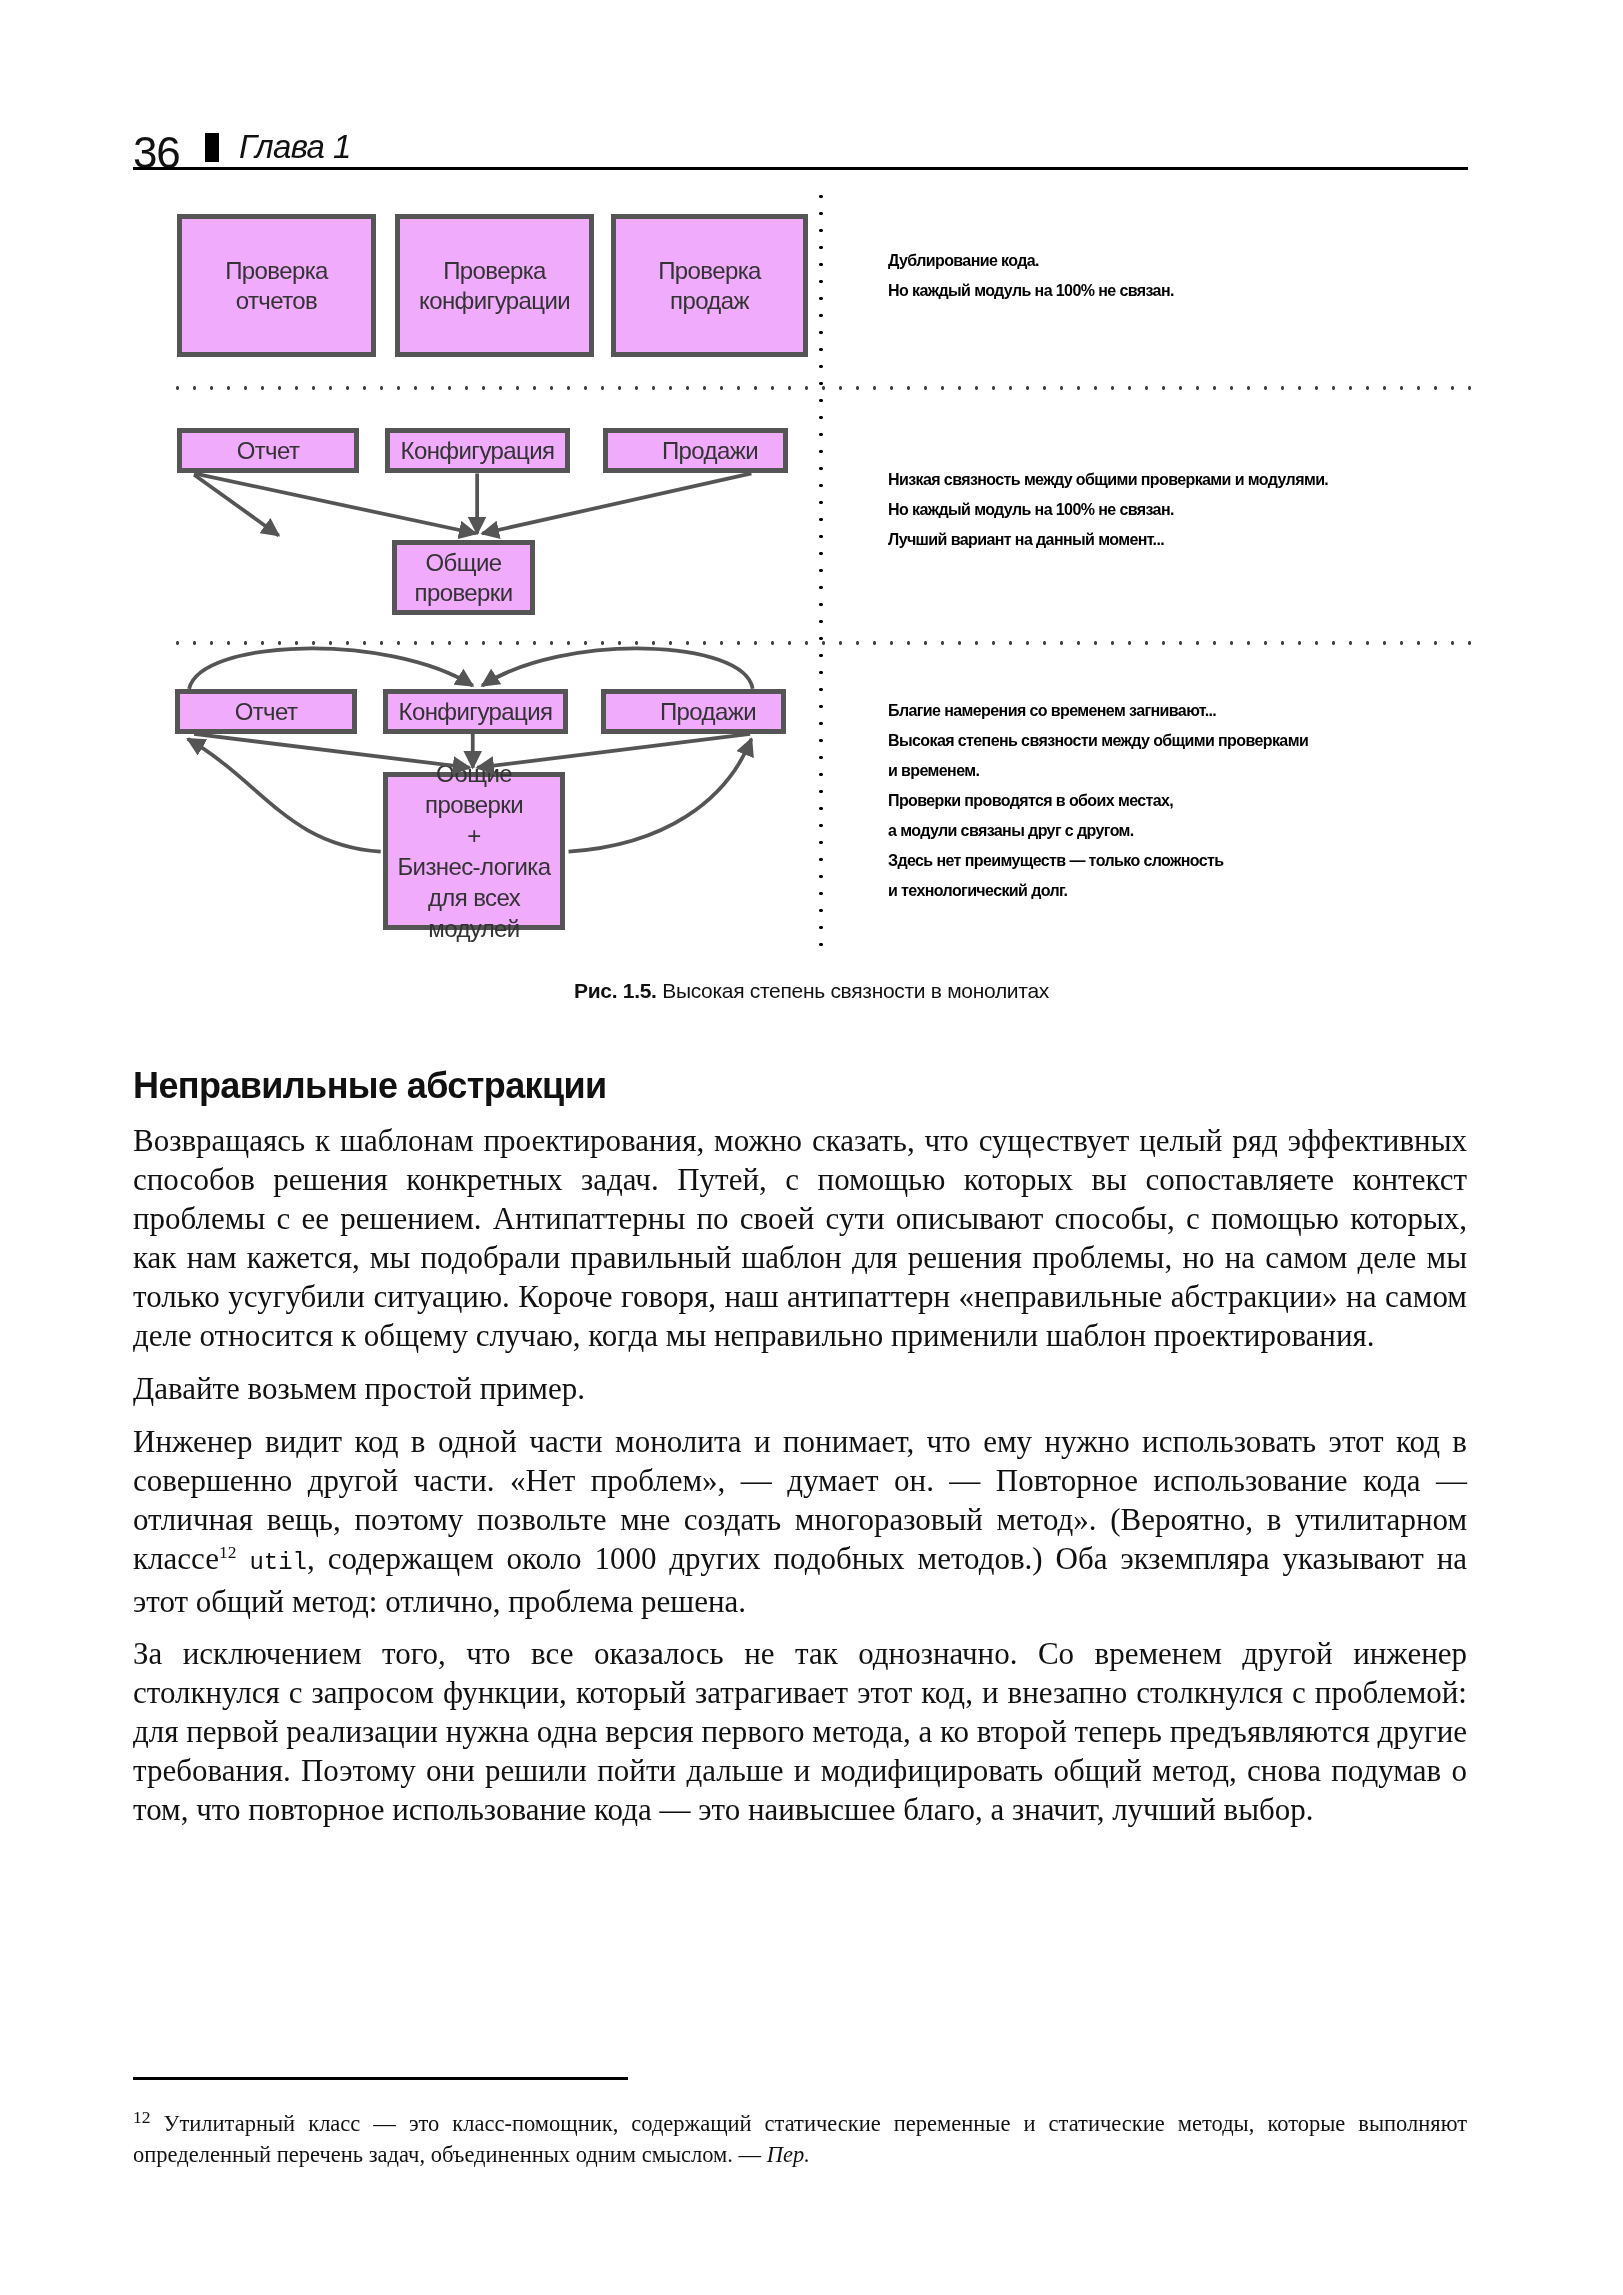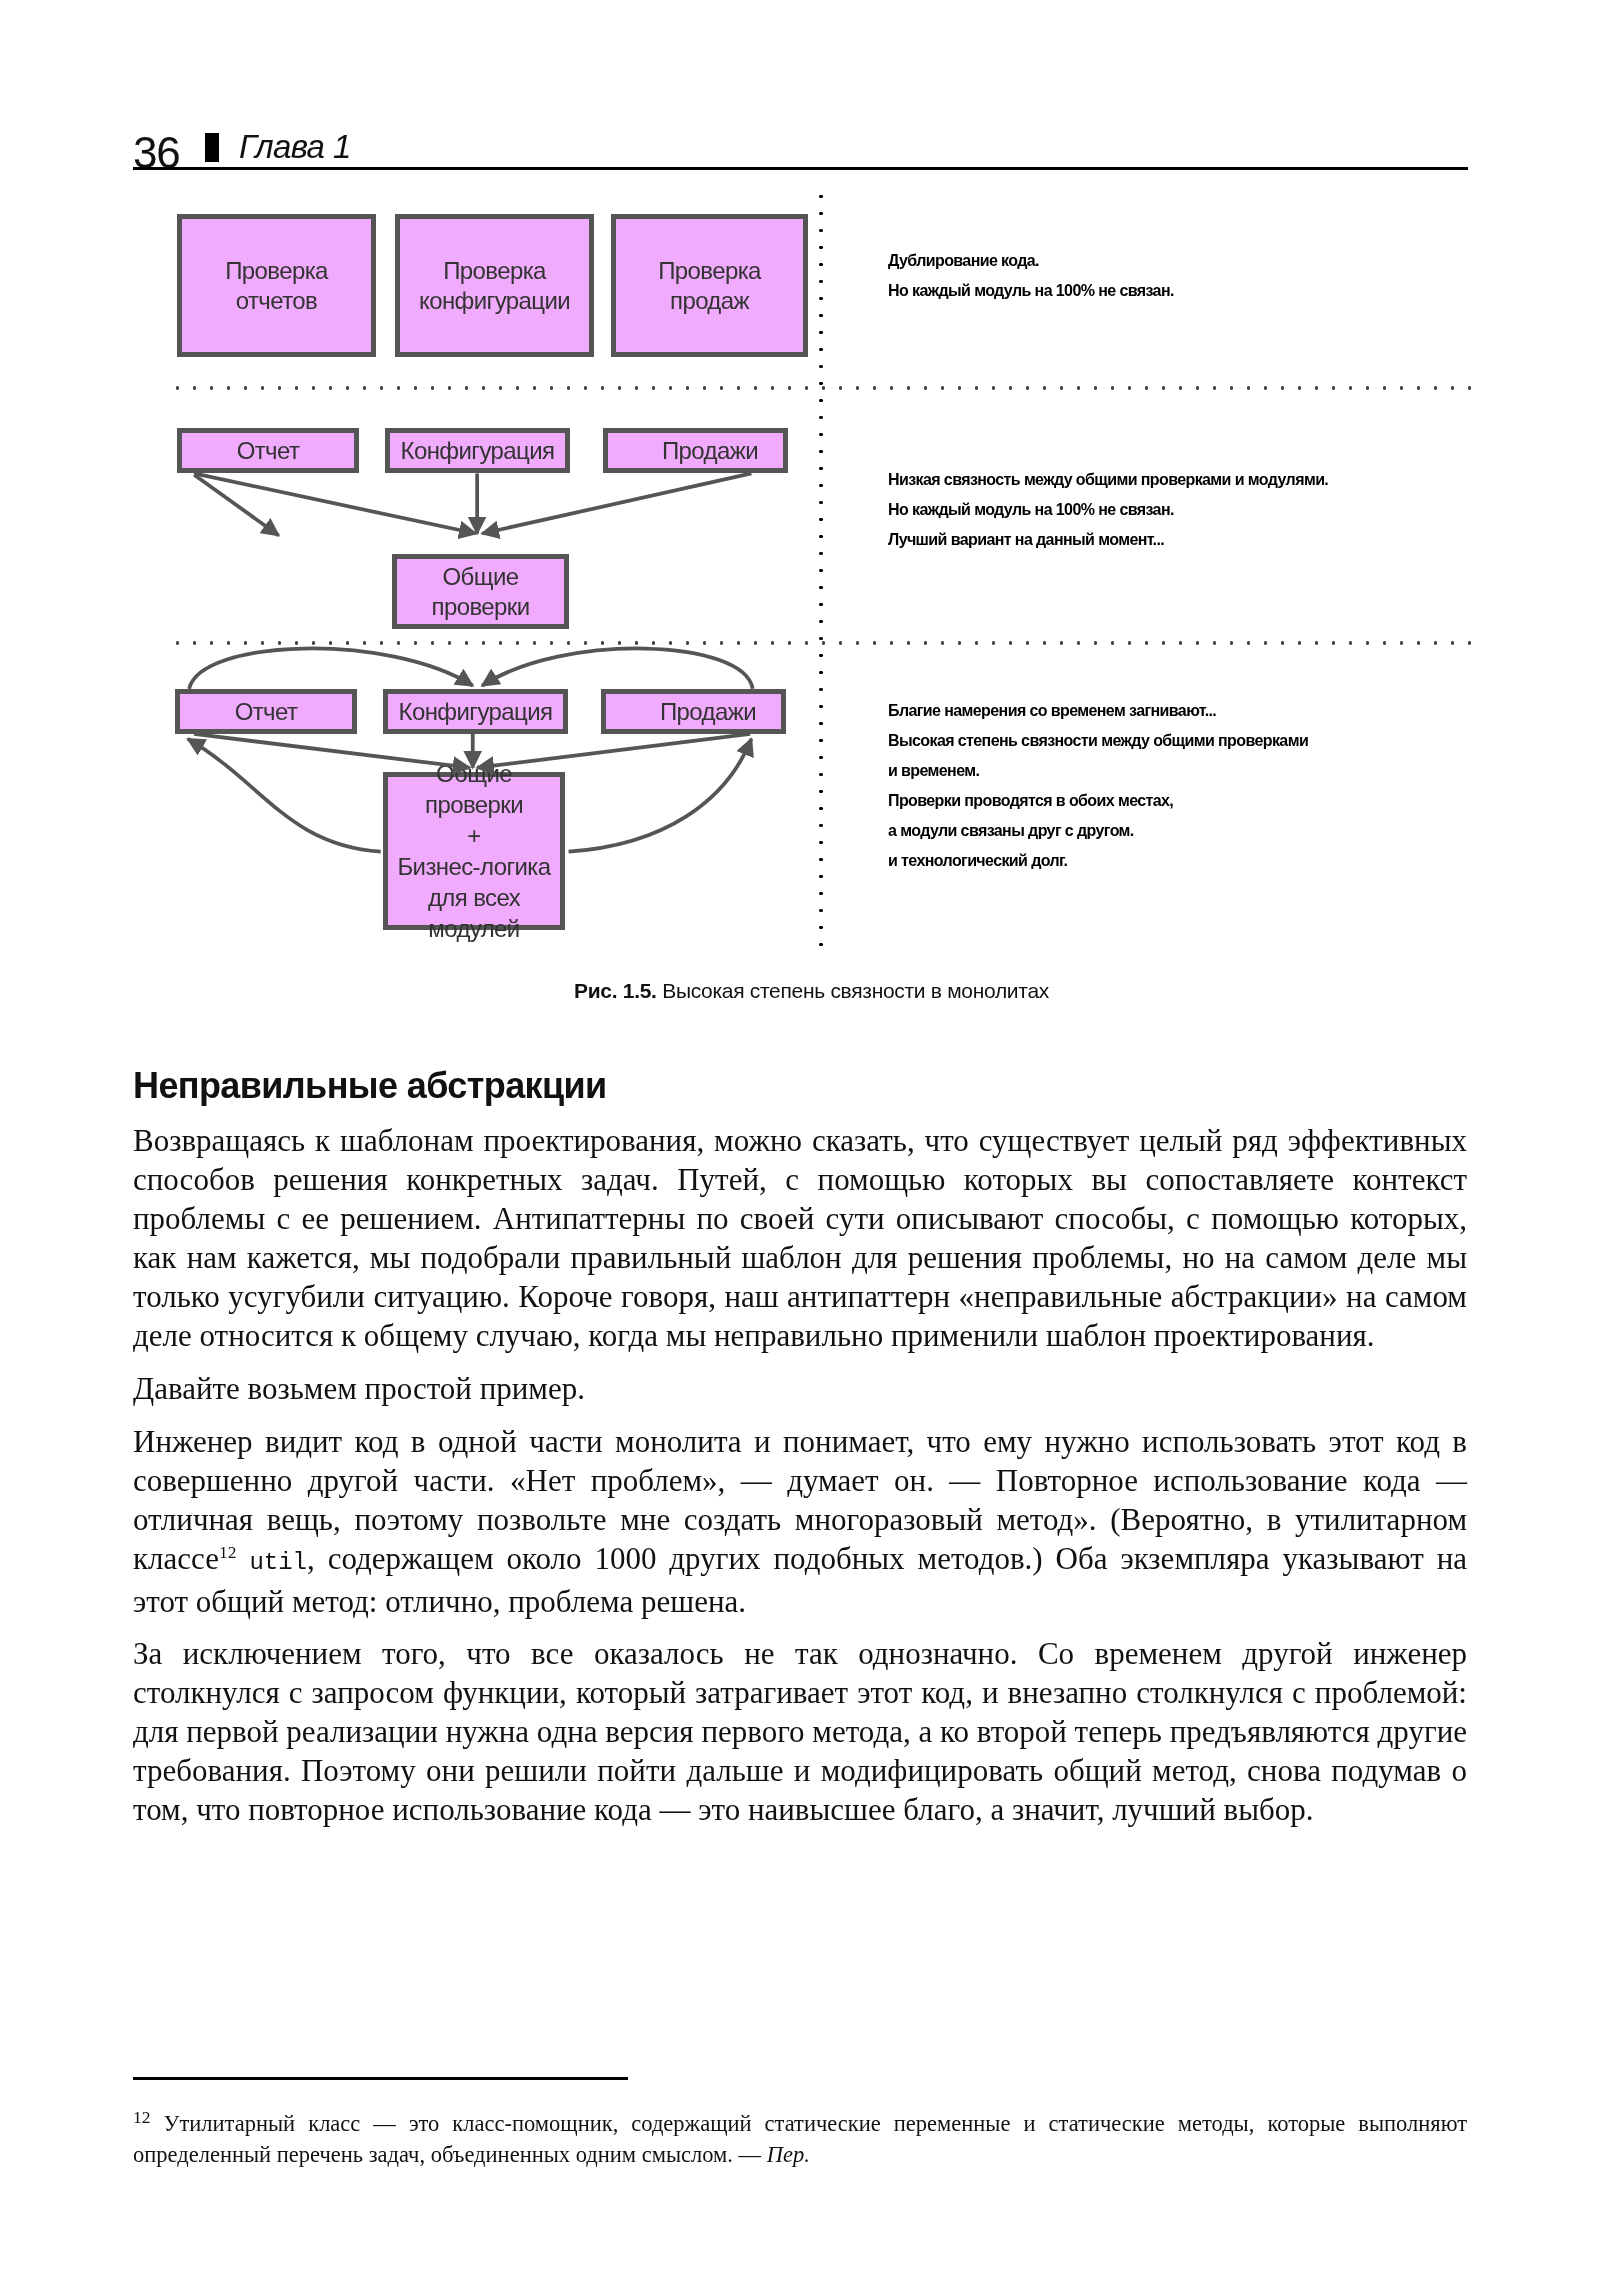--- a/index.html
+++ b/index.html
@@ -68,21 +68,21 @@
 
     <div class="note" style="top:246px;">
       <div>Дублирование кода.</div>
       <div>Но каждый модуль на 100% не связан.</div>
     </div>
 
     <div class="box" style="left:177px; top:428px; width:182px; height:45px;">Отчет</div>
 
     <div class="box" style="left:385px; top:428px; width:185px; height:45px;">Конфигурация</div>
     <div class="box" style="left:603px; top:428px; width:185px; height:45px; justify-content:flex-end; padding-right:25px;">Продажи</div>
-    <div class="box" style="left:392px; top:540px; width:177px; height:75px; white-space:pre-line;margin-top:14px;">Общие
+    <div class="box" style="left:392px; top:540px; width:143px; height:75px; white-space:pre-line;">Общие
 проверки</div>
 
     <div class="note" style="top:465px;">
       <div>Низкая связность между общими проверками и модулями.</div>
       <div>Но каждый модуль на 100% не связан.</div>
       <div>Лучший вариант на данный момент...</div>
     </div>
 
     <div class="box" style="left:175px; top:689px; width:182px; height:45px;">Отчет</div>
     <div class="box" style="left:383px; top:689px; width:185px; height:45px;">Конфигурация</div>
@@ -91,20 +91,21 @@
 +
 Бизнес-логика
 для всех модулей</div>
 
     <div class="note" style="top:696px;">
       <div>Благие намерения со временем загнивают...</div>
       <div>Высокая степень связности между общими проверками</div>
       <div>и временем.</div>
       <div>Проверки проводятся в обоих местах,</div>
       <div>а модули связаны друг с другом.</div>
+      <div>Здесь нет преимуществ — только сложность</div>
       <div>и технологический долг.</div>
     </div>
 
     <svg class="arrows" width="1623" height="1027" viewBox="0 0 2592 1640">
       <defs>
         <marker id="ah" viewBox="0 0 10 10" refX="9" refY="5" markerWidth="5" markerHeight="5" orient="auto">
           <path d="M0,0 L10,5 L0,10 z" fill="#555"></path>
         </marker>
       </defs>
 

